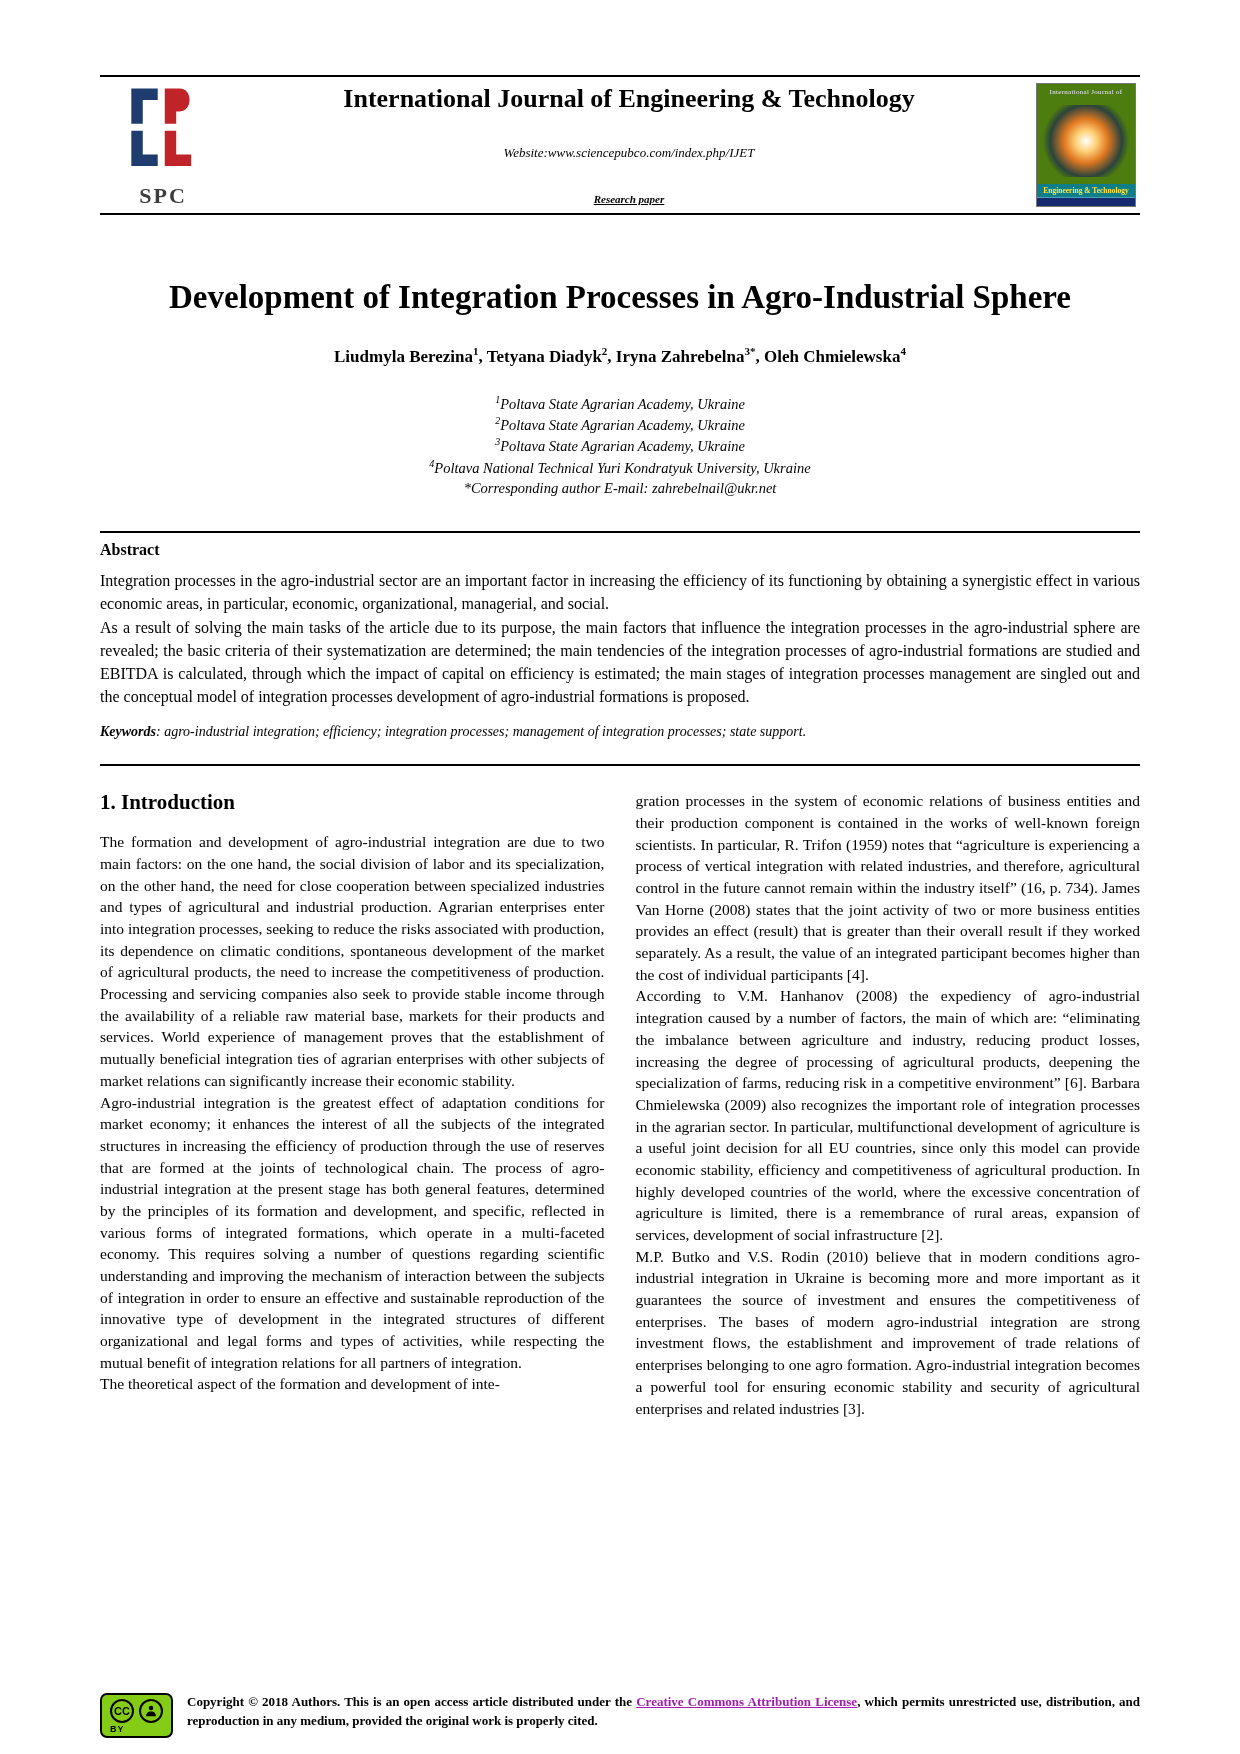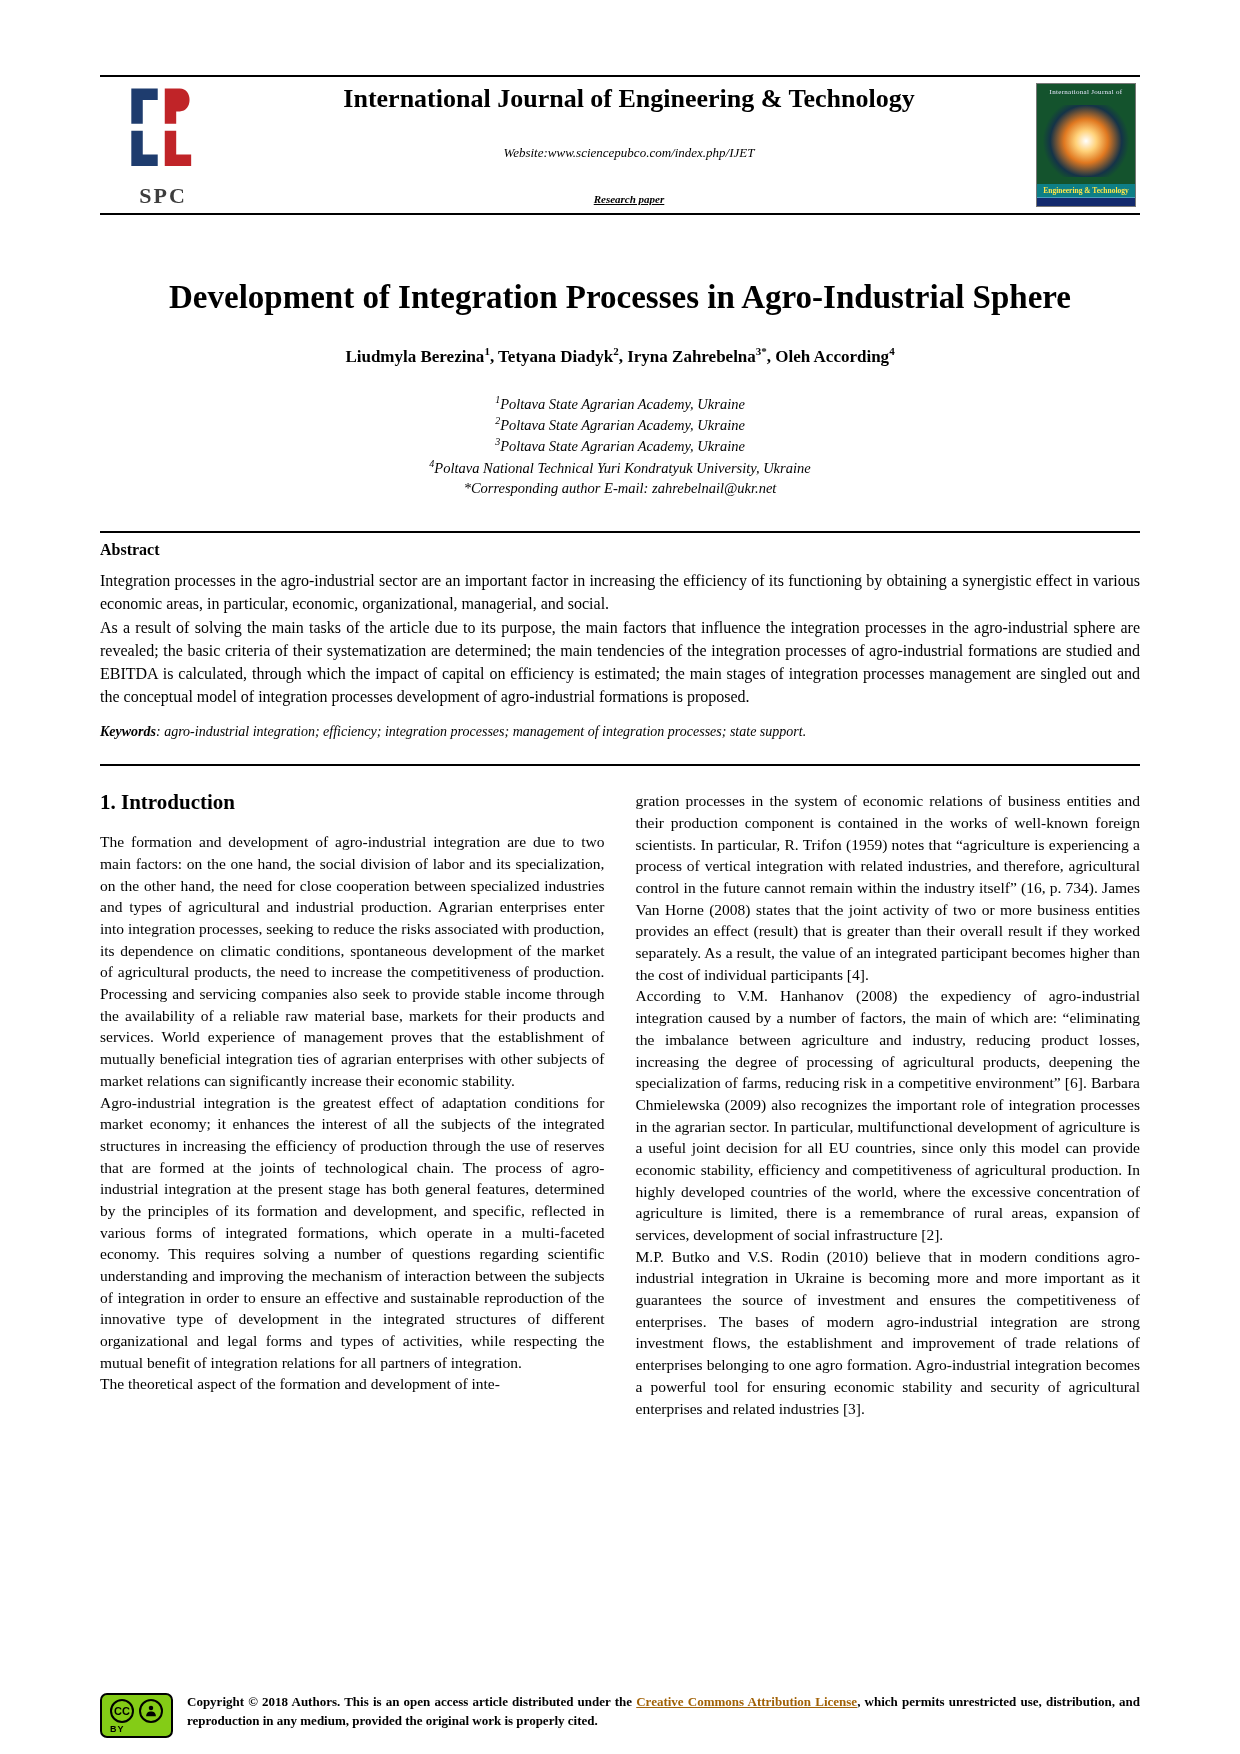--- a/index.html
+++ b/index.html
@@ -18,21 +18,21 @@
   .logo-block { width:118px; display:flex; flex-direction:column; align-items:center; justify-content:space-between; }
   .logo-mark { width:88px; height:92px; }
   .logo-text { font-weight:bold; font-size:22px; letter-spacing:2px; color:#3d3d3d; line-height:1; }
   .header-center { flex:1; display:flex; flex-direction:column; justify-content:space-between; text-align:center; padding:2px 10px; }
   .citation-line { font-size:13px; font-style:italic; }
   .citation-title { font-weight:bold; }
   .journal-title { font-size:26px; font-weight:bold; line-height:1.1; }
   .website-line { font-size:13px; font-style:italic; }
   .paper-type { font-size:11px; font-style:italic; font-weight:bold; text-decoration:underline; }
   .cover {
-    width:100px; box-sizing:border-box; border:1px solid #777; background:#14532d;
+    width:100px; box-sizing:border-box; border:1px solid #777; background:#4d7c0f;
     display:flex; flex-direction:column; justify-content:space-between; overflow:hidden; position:relative;
   }
   .cover-top { color:#e8e8ff; font-size:7px; text-align:center; padding-top:4px; line-height:1.3; letter-spacing:.3px; }
   .cover-burst {
     height:72px; margin:0 4px;
     background:radial-gradient(circle at 50% 50%, #ffffff 0%, #ffd27a 18%, #e07820 38%, rgba(20,30,90,.6) 62%, rgba(10,19,66,0) 75%);
   }
   .cover-band { background:#0e7f86; color:#ffe74a; font-size:7.5px; font-weight:bold; text-align:center; padding:2px 1px; }
   .cover-bottom-strip { height:8px; background:#132a6e; border-top:1px solid #4aa0c0; }
   
@@ -63,21 +63,21 @@
     display:inline-flex; flex-direction:column; align-items:flex-start; gap:1px; background:#84cc16; flex:0 0 auto;
   }
   .cc-circles { display:flex; gap:5px; }
   .cc-circle {
     width:24px; height:24px; border:2px solid #000; border-radius:50%;
     display:flex; align-items:center; justify-content:center;
     font-family:"Liberation Sans", sans-serif; font-weight:bold; font-size:11px; box-sizing:border-box;
   }
   .cc-by-label { font-family:"Liberation Sans", sans-serif; font-weight:bold; font-size:9px; letter-spacing:1px; }
   .copyright-text { font-size:13px; font-weight:bold; line-height:1.45; text-align:justify; }
-  .license-link { color:#a16207; text-decoration:underline; cursor:pointer; }
+  .license-link { color:#a21caf; text-decoration:underline; cursor:pointer; }
 </style>
 </head>
 <body>
 
 <div class="page">
 
   <div class="journal-header">
     <div class="logo-block">
       <svg class="logo-mark" viewBox="0 0 100 100" aria-hidden="true">
         <path fill="#1e3c6e" d="M14 4 h30 v13 h-17 v27 h-13 z"></path>
@@ -99,21 +99,21 @@
         <div class="cover-band">Engineering &amp; Technology</div>
         <div class="cover-bottom-strip"></div>
       </div>
     </div>
   </div>
 
   <h1 class="article-title">Development of Integration Processes in Agro-Industrial Sphere</h1>
 
   <div class="authors-line">
     
-  <span class="author"><span>Liudmyla Berezina</span><sup>1</sup><span>, </span></span><span class="author"><span>Tetyana Diadyk</span><sup>2</sup><span>, </span></span><span class="author"><span>Iryna Zahrebelna</span><sup>3*</sup><span>, </span></span><span class="author"><span>Oleh According</span><sup>4</sup><span></span></span></div>
+  <span class="author"><span>Liudmyla Berezina</span><sup>1</sup><span>, </span></span><span class="author"><span>Tetyana Diadyk</span><sup>2</sup><span>, </span></span><span class="author"><span>Iryna Zahrebelna</span><sup>3*</sup><span>, </span></span><span class="author"><span>Oleh Chmielewska</span><sup>4</sup><span></span></span></div>
 
   <div class="affiliations">
 
   <div class="affiliation"><sup>1</sup><span>Poltava State Agrarian Academy, Ukraine</span></div>
       <div class="affiliation"><sup>2</sup><span>Poltava State Agrarian Academy, Ukraine</span></div>
       <div class="affiliation"><sup>3</sup><span>Poltava State Agrarian Academy, Ukraine</span></div>
       <div class="affiliation"><sup>4</sup><span>Poltava National Technical Yuri Kondratyuk University, Ukraine</span></div>
     </div>
   <div class="corresponding">*Corresponding author E-mail: zahrebelnail@ukr.net</div>
 

